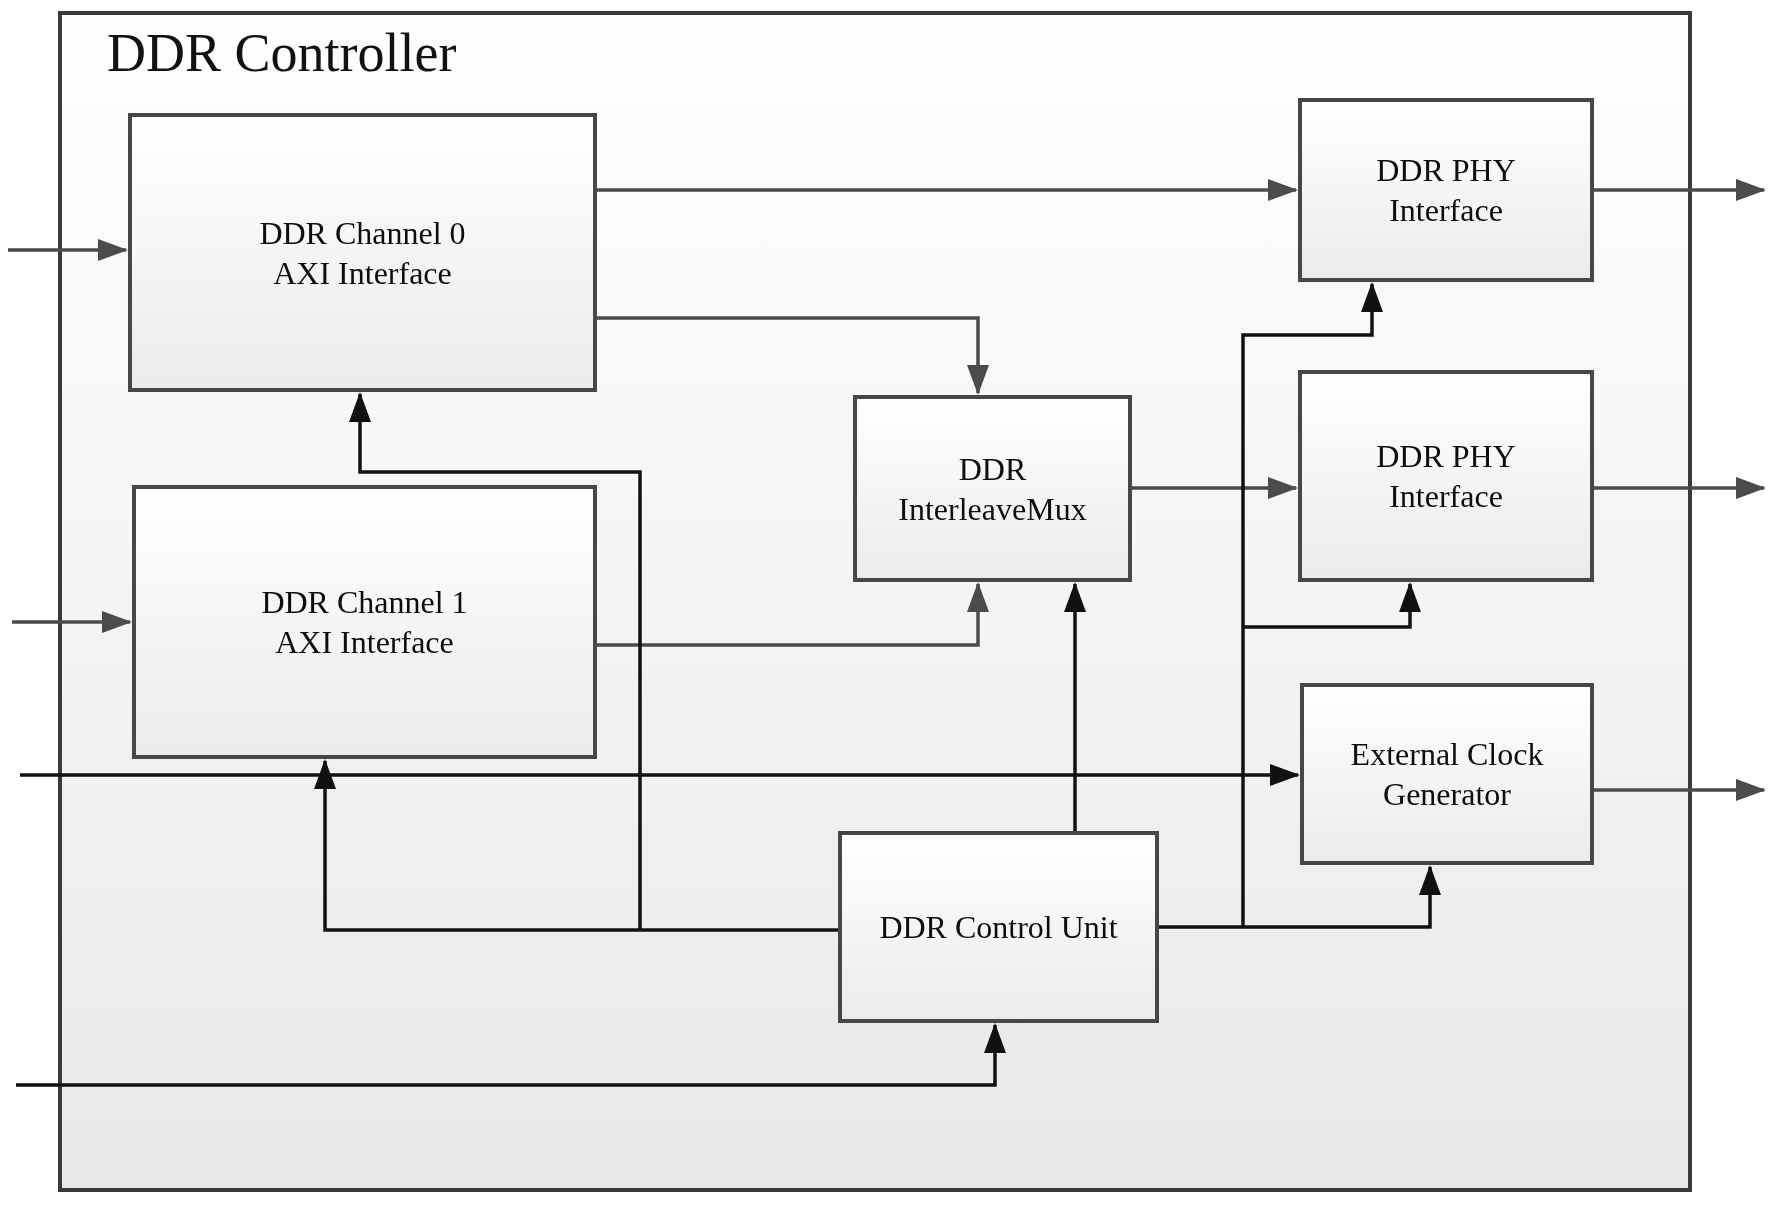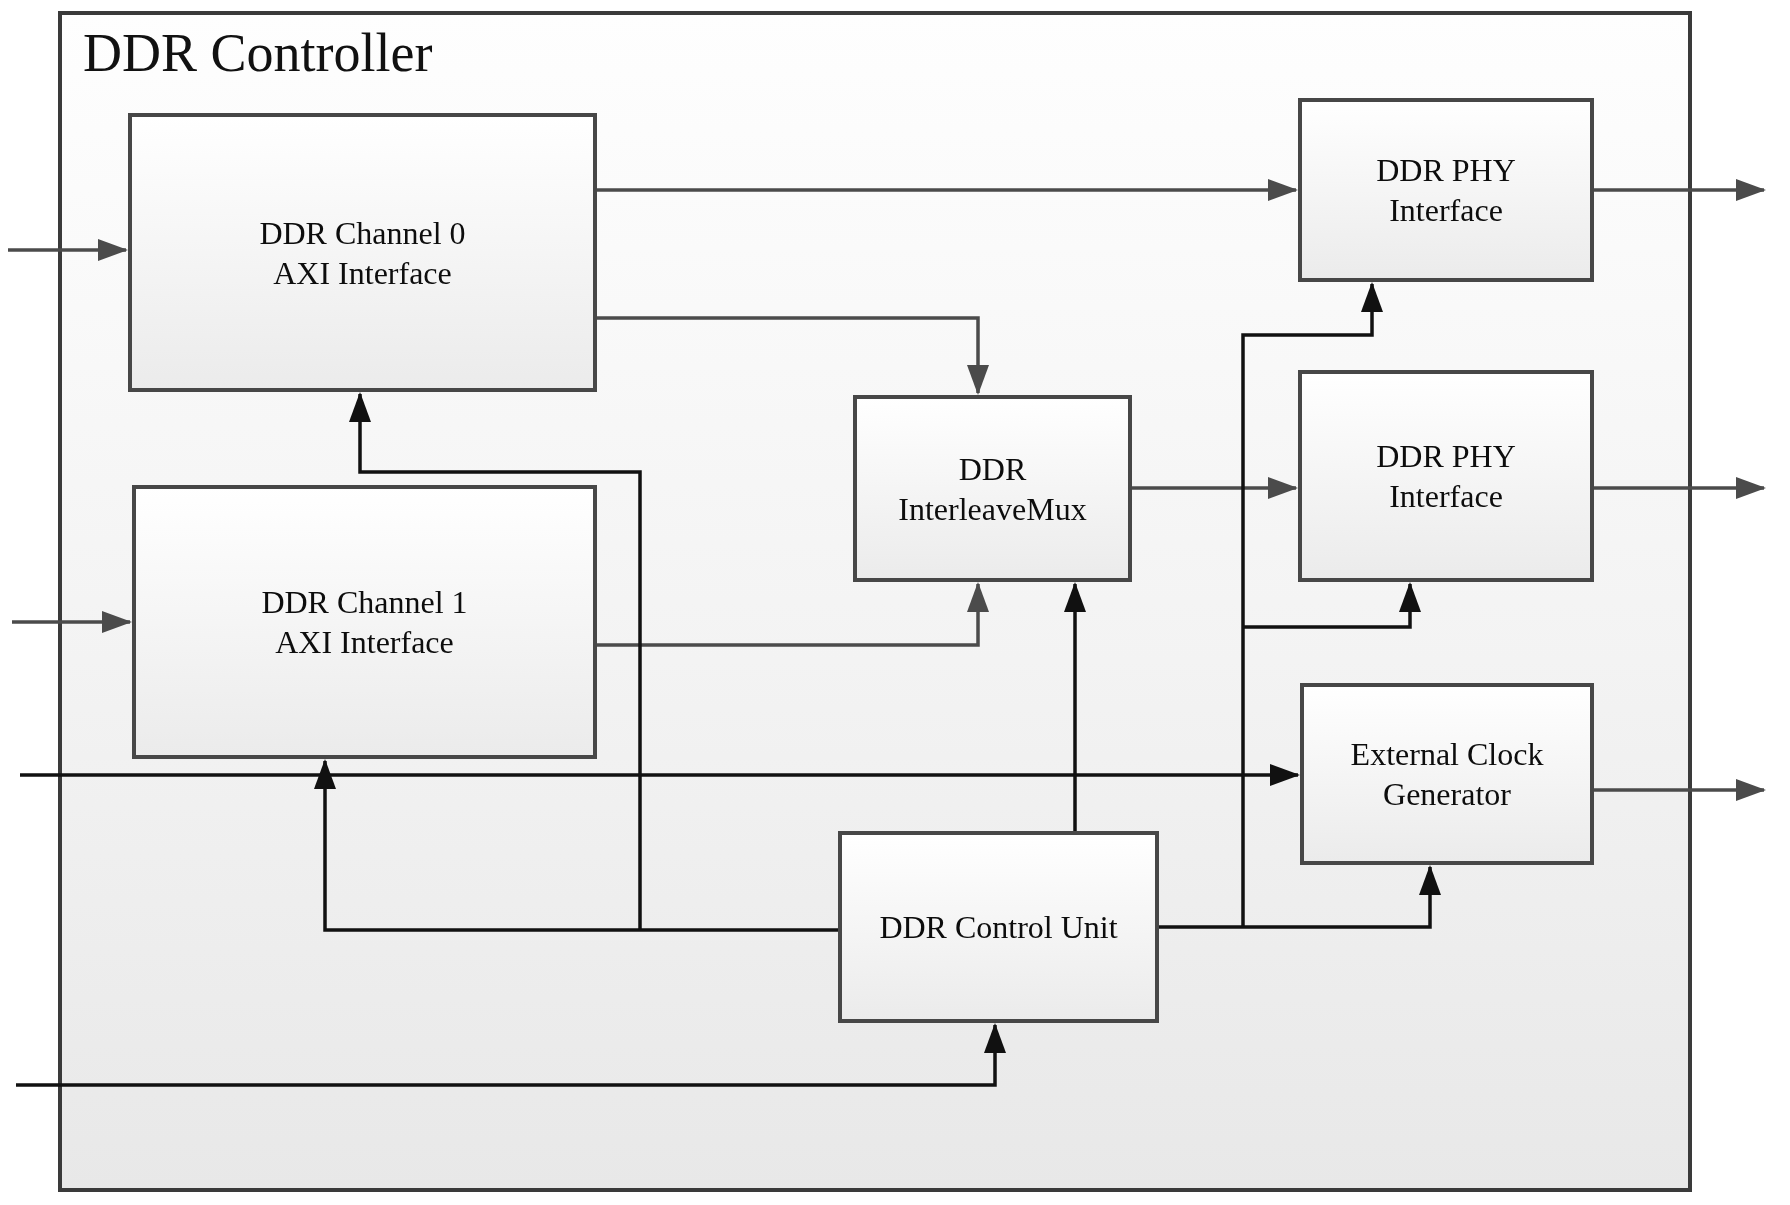--- a/index.html
+++ b/index.html
@@ -15,21 +15,21 @@
     background: #ffffff;
     overflow: hidden;
   }
   #diagram-svg {
     position: absolute;
     left: 0;
     top: 0;
   }
   #diagram-title {
     position: absolute;
-    left: 83px;
+    left: 107px;
     top: 22px;
     font-size: 54px;
     color: #111111;
     letter-spacing: 0px;
     white-space: nowrap;
     user-select: none;
   }
 </style>
 </head>
 <body>

